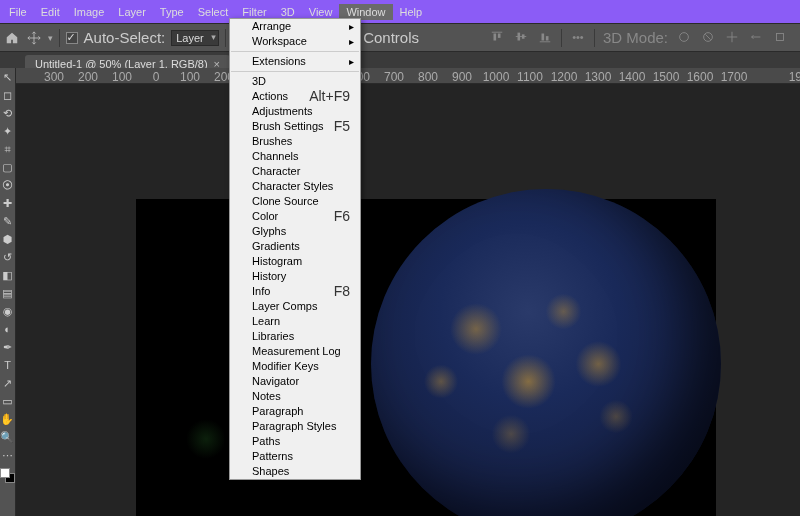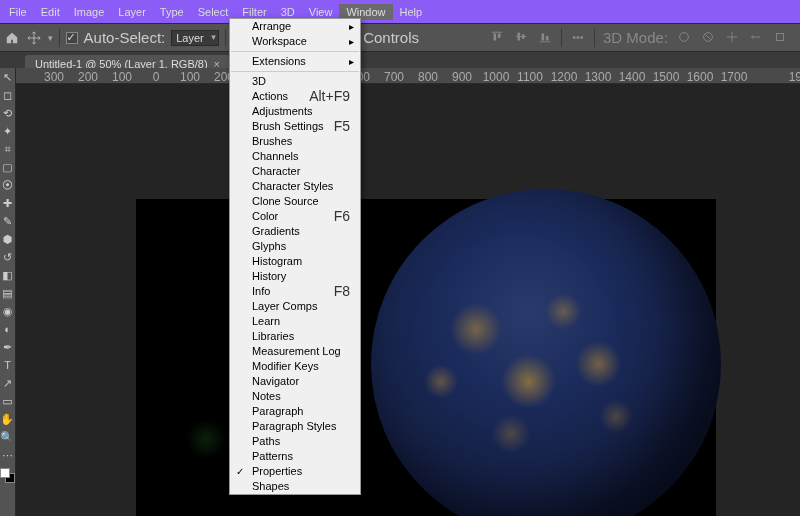--- a/index.html
+++ b/index.html
@@ -225,31 +225,30 @@
     <div class="item">3D</div>
     <div class="item">Actions<span class="shortcut">Alt+F9</span></div>
     <div class="item">Adjustments</div>
     <div class="item">Brush Settings<span class="shortcut">F5</span></div>
     <div class="item">Brushes</div>
     <div class="item">Channels</div>
     <div class="item">Character</div>
     <div class="item">Character Styles</div>
     <div class="item">Clone Source</div>
     <div class="item">Color<span class="shortcut">F6</span></div>
+    <div class="item">Glyphs</div>
     <div class="item">Gradients</div>
-    <div class="item">Glyphs</div>
     <div class="item">Histogram</div>
     <div class="item">History</div>
     <div class="item">Info<span class="shortcut">F8</span></div>
     <div class="item">Layer Comps</div>
     <div class="item">Learn</div>
     <div class="item">Libraries</div>
     <div class="item">Measurement Log</div>
     <div class="item">Modifier Keys</div>
     <div class="item">Navigator</div>
     <div class="item">Notes</div>
     <div class="item">Paragraph</div>
     <div class="item">Paragraph Styles</div>
     <div class="item">Paths</div>
     <div class="item">Patterns</div>
-    <div class="item checked">Properties</div>
     <div class="item">Shapes</div>
   </div>
 
 </body></html>

